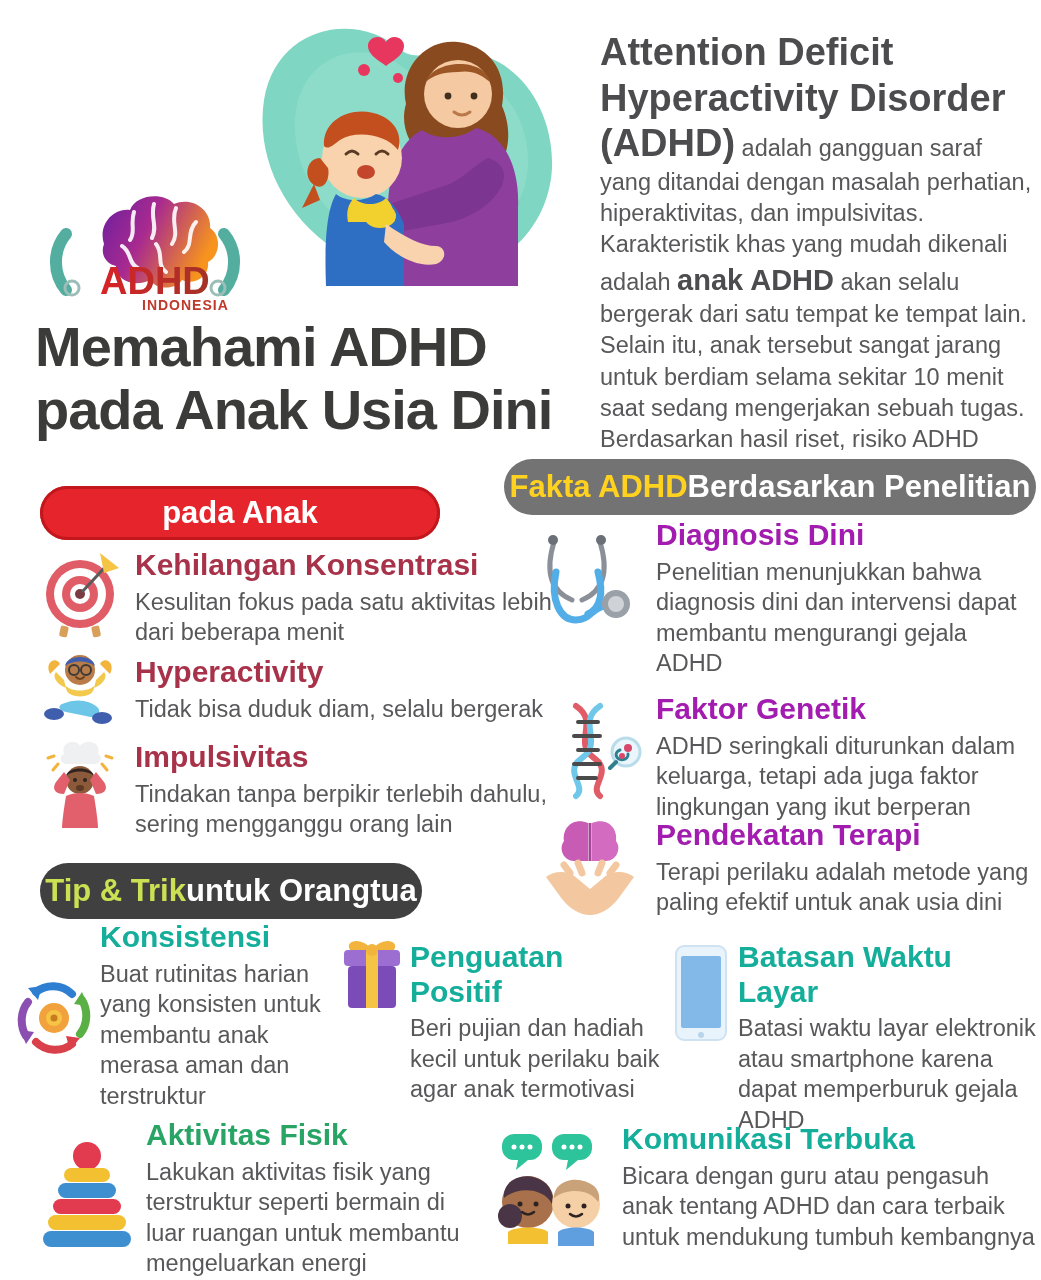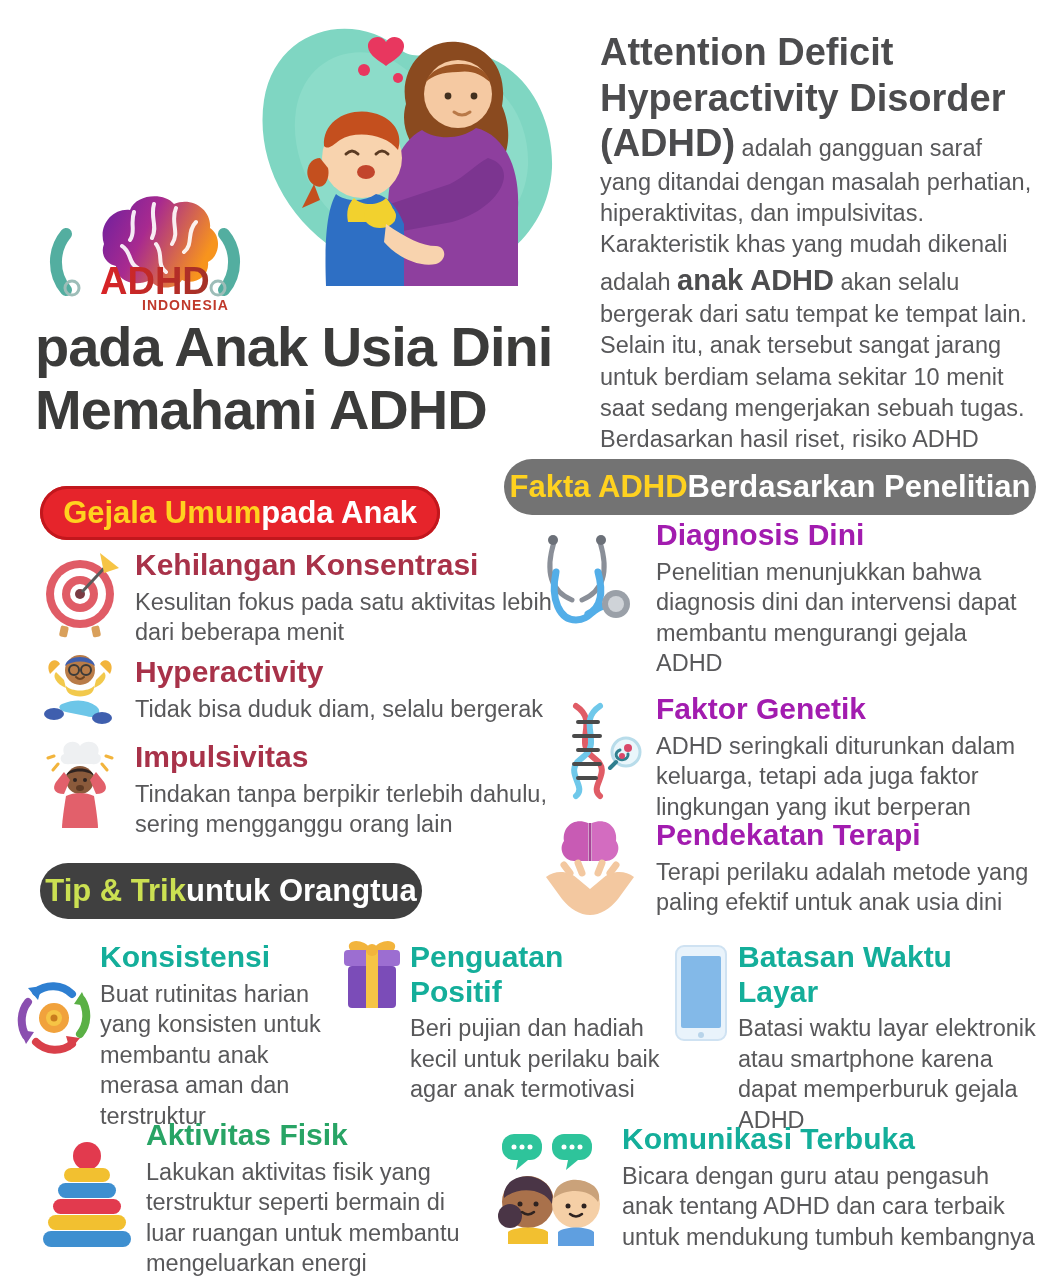--- a/index.html
+++ b/index.html
@@ -112,26 +112,25 @@
       <path d="M118 190 C126 198 142 198 150 190 C158 198 160 210 158 214 L112 214 C110 204 112 196 118 190 Z" fill="#f2d12e"></path>
       <ellipse cx="144" cy="208" rx="16" ry="12" fill="#f2d12e"></ellipse>
 
       <path d="M150 216 C170 230 186 238 200 238 C210 238 212 252 200 256 C180 260 158 246 148 234 Z" fill="#f8d3ae"></path>
     </svg>
   </div>
 
   <p class="intro"><span class="intro-heading">Attention Deficit Hyperactivity Disorder (ADHD)</span><span> adalah gangguan saraf yang ditandai dengan masalah perhatian, hiperaktivitas, dan impulsivitas. Karakteristik khas yang mudah dikenali adalah </span><span class="intro-em">anak ADHD</span><span> akan selalu bergerak dari satu tempat ke tempat lain. Selain itu, anak tersebut sangat jarang untuk berdiam selama sekitar 10 menit saat sedang mengerjakan sebuah tugas. Berdasarkan hasil riset, risiko ADHD lebih tinggi terjadi pada anak laki-laki dibandingkan dengan perempuan.</span></p>
 
   <h1 class="title">
+    <div>Memahami ADHD</div>
     <div>pada Anak Usia Dini</div>
-    <div>Memahami ADHD</div>
   </h1>
 
   <div class="badge badge-red">
-    <span class="hl-yellow">Gejala Umum</span>
     <span class="rest"> pada Anak</span>
   </div>
 
   <div class="item" style="left:135px; top:548px; width:420px;">
     <h3 class="h-red">Kehilangan Konsentrasi</h3>
     <p>Kesulitan fokus pada satu aktivitas lebih dari beberapa menit</p>
   </div>
   <div class="item" style="left:42px; top:548px; width:82px; height:92px;">
     <svg viewBox="0 0 82 92">
       <circle cx="38" cy="46" r="34" fill="#e05c66"></circle>
@@ -238,21 +237,21 @@
       <path d="M6 62 C16 54 30 56 38 64 L50 74 L62 64 C70 56 84 54 94 62 L78 84 C70 94 60 100 50 100 C40 100 30 94 22 84 Z" fill="#f3c8a0"></path>
       <path d="M30 58 l-6 -8 M42 58 l-4 -10 M58 58 l4 -10 M70 58 l6 -8" stroke="#f3c8a0" stroke-width="7" stroke-linecap="round"></path>
     </svg>
   </div>
 
   <div class="badge badge-teal">
     <span class="hl-lime">Tip &amp; Trik</span>
     <span class="rest"> untuk Orangtua</span>
   </div>
 
-  <div class="item" style="left:100px; top:940px; width:245px;">
+  <div class="item" style="left:100px; top:920px; width:245px;">
     <h3 class="h-teal">Konsistensi</h3>
     <p>Buat rutinitas harian yang konsisten untuk membantu anak merasa aman dan terstruktur</p>
   </div>
   <div class="item" style="left:8px; top:972px; width:92px; height:92px;">
     <svg viewBox="0 0 92 92">
       <circle cx="46" cy="46" r="15" fill="#f1a23c"></circle>
         <circle cx="46" cy="46" r="8" fill="#f6c445"></circle>
         <circle cx="46" cy="46" r="3.5" fill="#c97c1e"></circle>
       <path d="M64 22 C54 12 38 12 28 20" fill="none" stroke="#2e7fd1" stroke-width="8" stroke-linecap="round"></path>
       <path d="M30 28 L20 16 L34 14 Z" fill="#2e7fd1"></path>

